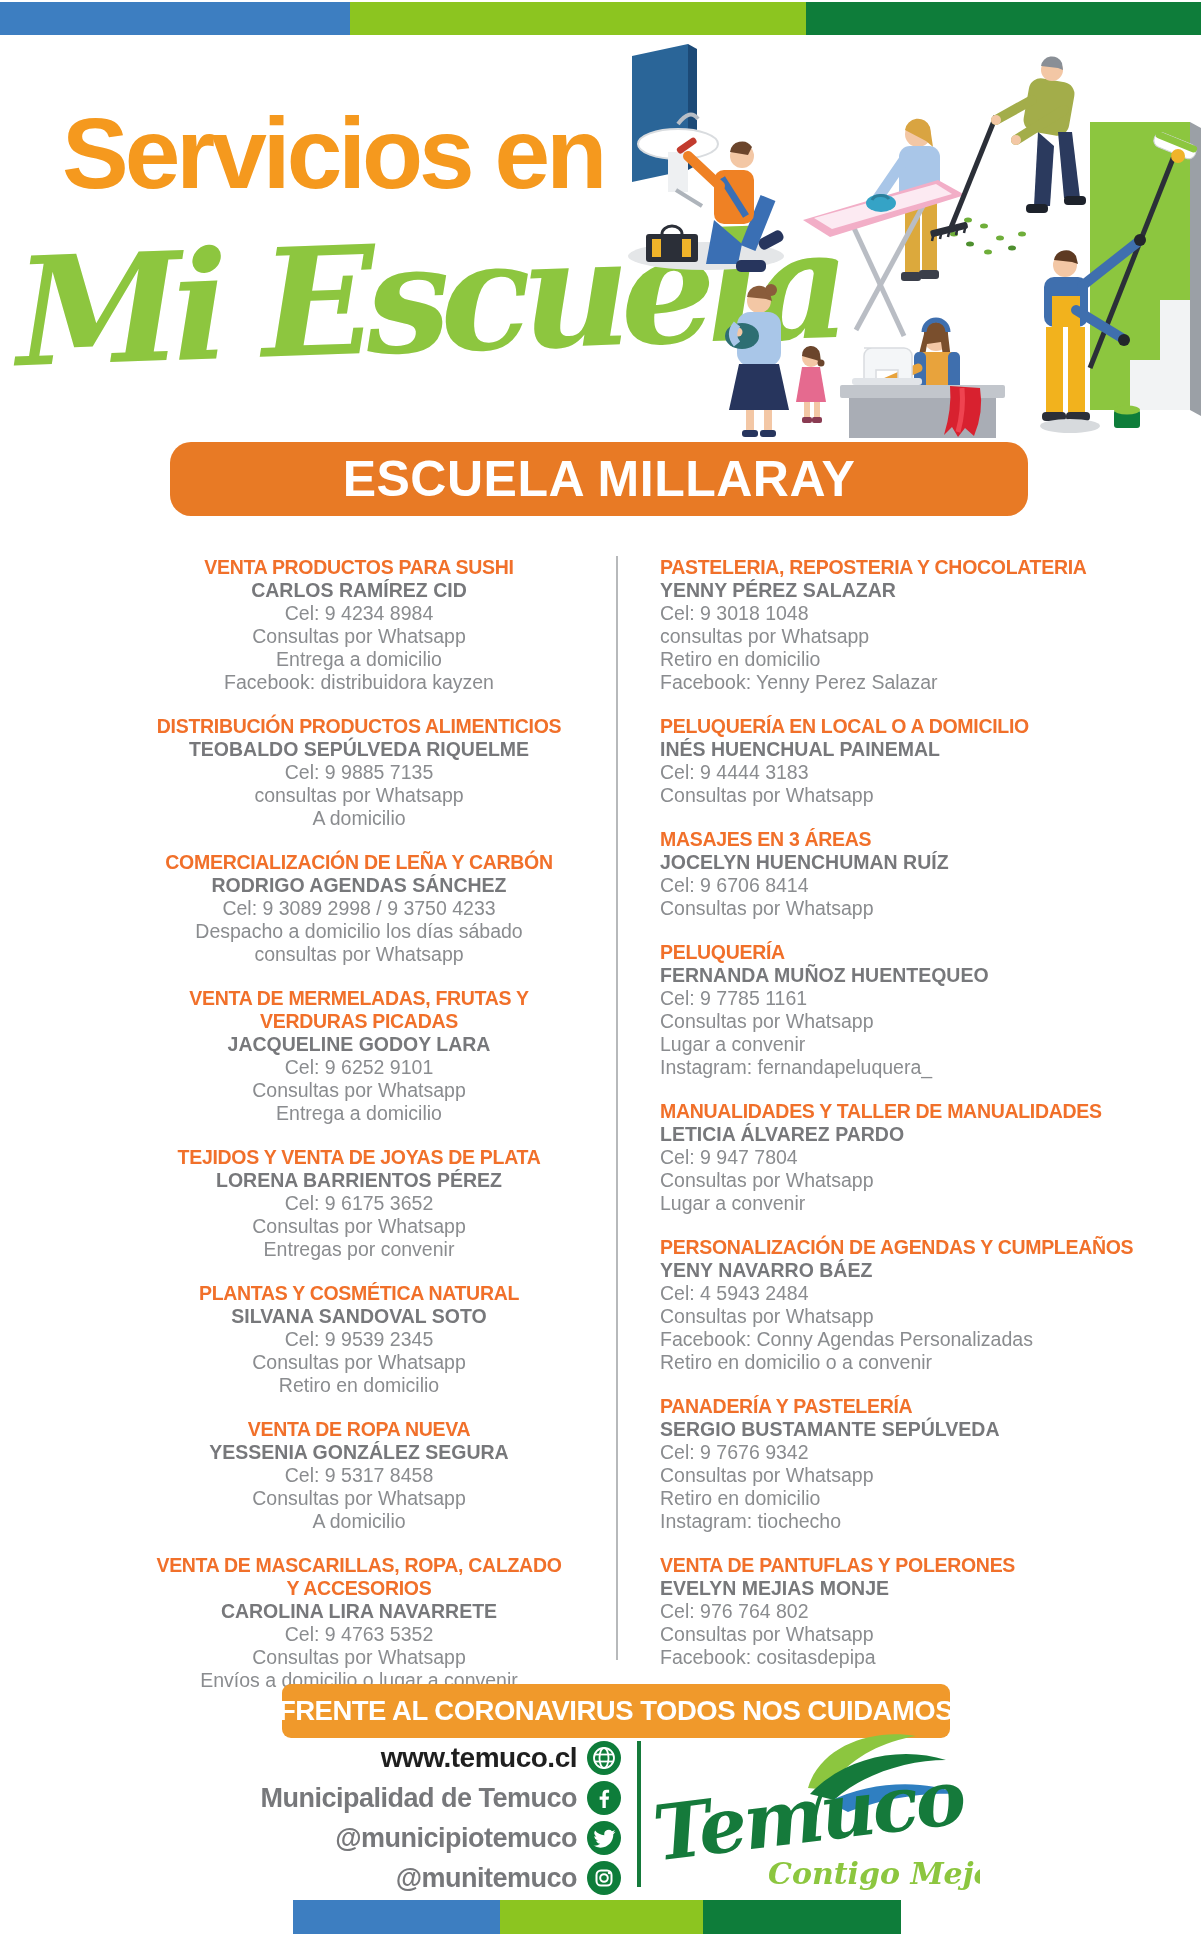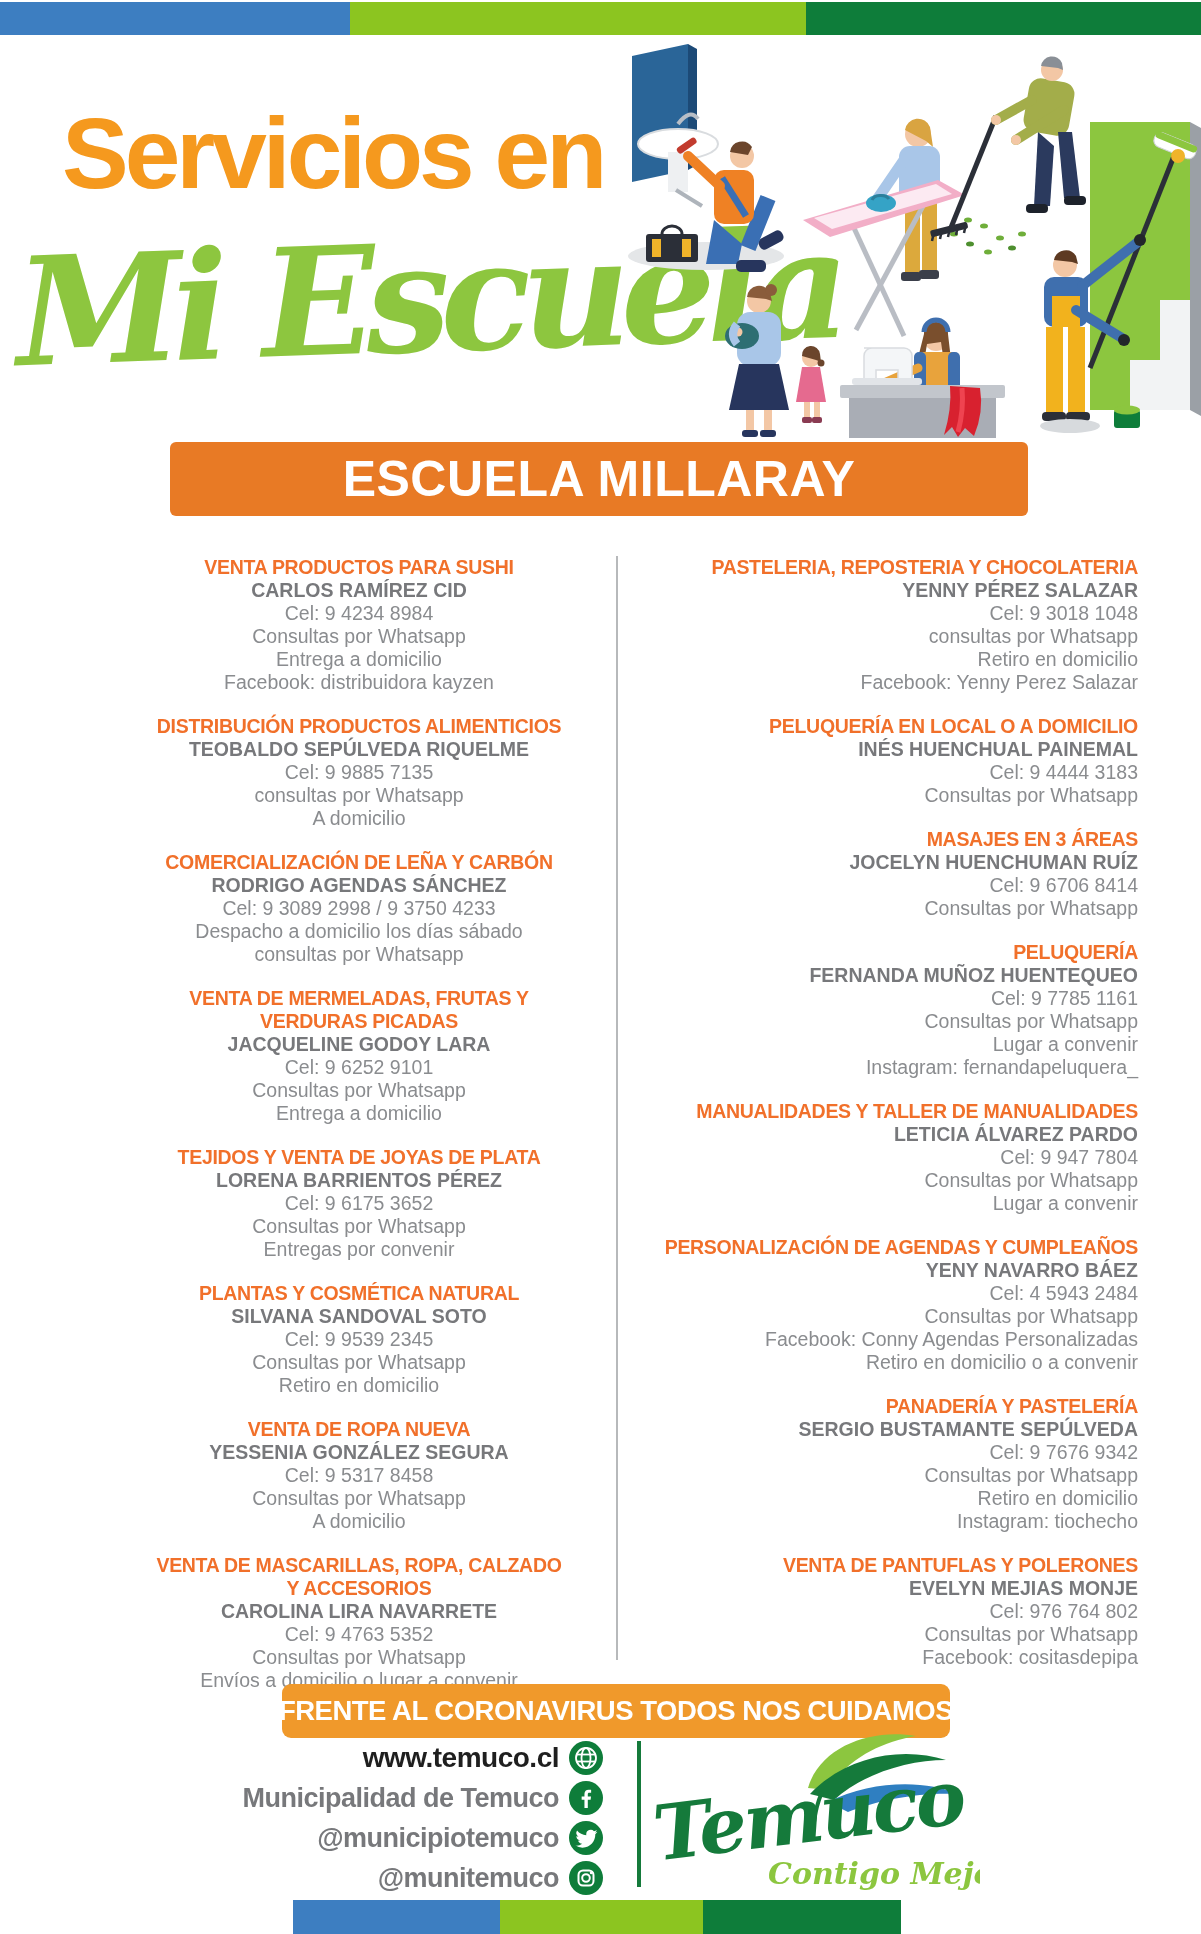--- a/index.html
+++ b/index.html
@@ -22,42 +22,42 @@
   
   .title1{position:absolute;left:62px;top:96px;margin:0;
           font-size:100px;font-weight:bold;letter-spacing:-4px;
           color:var(--title-orange);white-space:nowrap;}
   .title2{position:absolute;left:16px;top:210px;
           font-family:"DejaVu Serif",serif;font-style:italic;font-weight:bold;
           font-size:150px;letter-spacing:-10px;color:var(--script-green);
           transform:rotate(-2deg);white-space:nowrap;}
 
   .school-banner{position:absolute;left:170px;top:442px;width:858px;height:74px;
-          background:var(--banner-orange);border-radius:6px;
+          background:var(--banner-orange);border-radius:21px;
           display:flex;align-items:center;justify-content:center;}
   .school-banner span{color:#fff;font-weight:bold;font-size:50px;letter-spacing:0.5px;}
 
   
   .col{position:absolute;top:556px;}
   #col-left{left:148px;width:422px;text-align:center;}
-  #col-right{left:660px;width:478px;text-align:right;}
+  #col-right{left:660px;width:478px;text-align:left;}
   .service{margin-bottom:21px;}
   .service div{font-size:19.5px;line-height:23px;}
   .service-title{color:var(--section-title-orange);font-weight:bold;letter-spacing:-0.3px;}
   .service-person{color:var(--name-gray);font-weight:bold;}
   .service-detail{color:var(--detail-gray);}
   .col-divider{position:absolute;left:616px;top:556px;width:2px;height:1104px;background:#b7b9bb;}
 
   .covid-banner{position:absolute;left:282px;top:1684px;width:668px;height:54px;
           background:var(--covid-banner-orange);border-radius:9px;
           display:flex;align-items:center;justify-content:center;}
   .covid-banner span{color:#fff;font-weight:bold;font-size:27.5px;letter-spacing:-0.5px;white-space:nowrap;}
 
   
-  .footer-links{position:absolute;left:232px;top:1740px;width:372px;}
+  .footer-links{position:absolute;left:250px;top:1740px;width:372px;}
   .footer-row{display:flex;justify-content:flex-end;align-items:center;gap:9px;
           height:36px;margin-bottom:4px;}
   .footer-row .label{font-size:27px;font-weight:bold;color:var(--name-gray);letter-spacing:-0.5px;white-space:nowrap;}
   .footer-row.website .label{color:var(--link-black);font-size:28px;}
   .footer-row .icon{width:36px;height:36px;display:inline-block;}
   .footer-divider{position:absolute;left:637px;top:1741px;width:4px;height:146px;background:var(--logo-dark-green);}
   .temuco-logo{position:absolute;left:650px;top:1728px;}
 
   .illustration{position:absolute;left:618px;top:38px;}
 </style>

